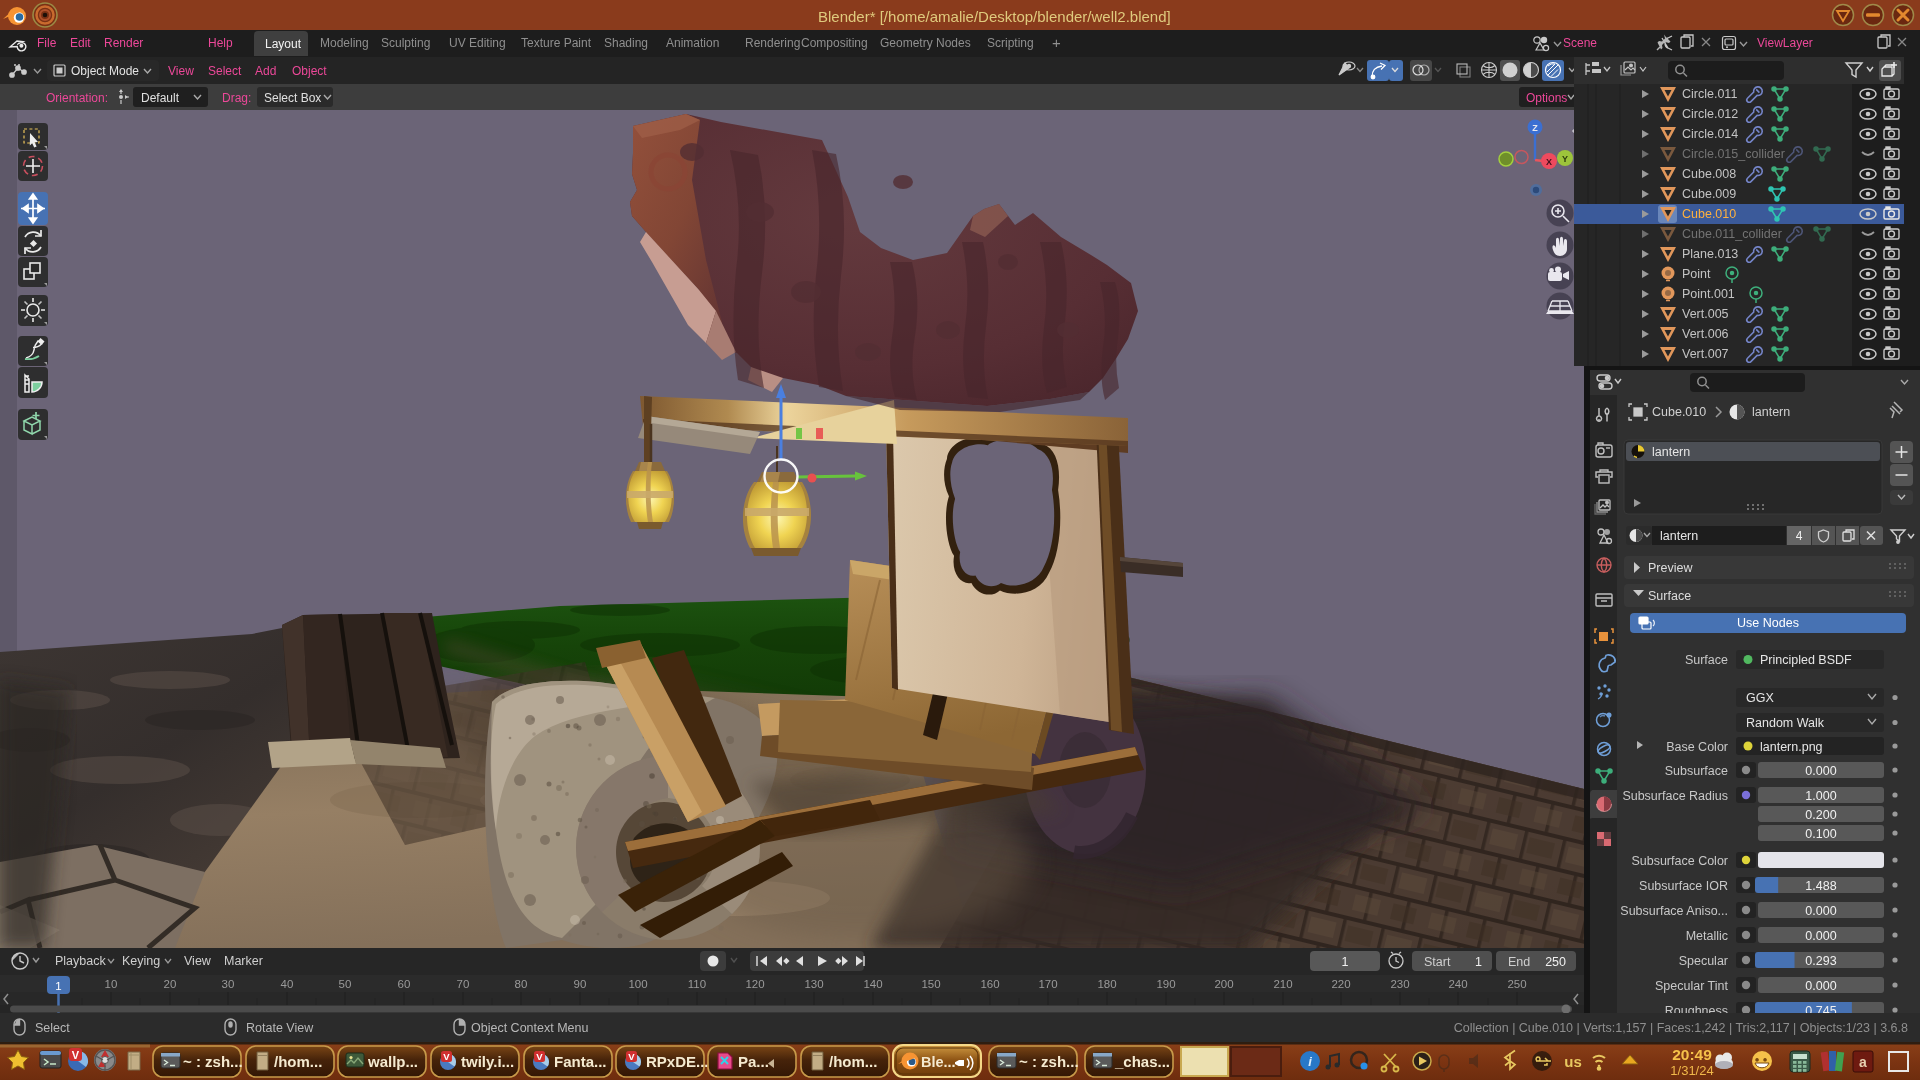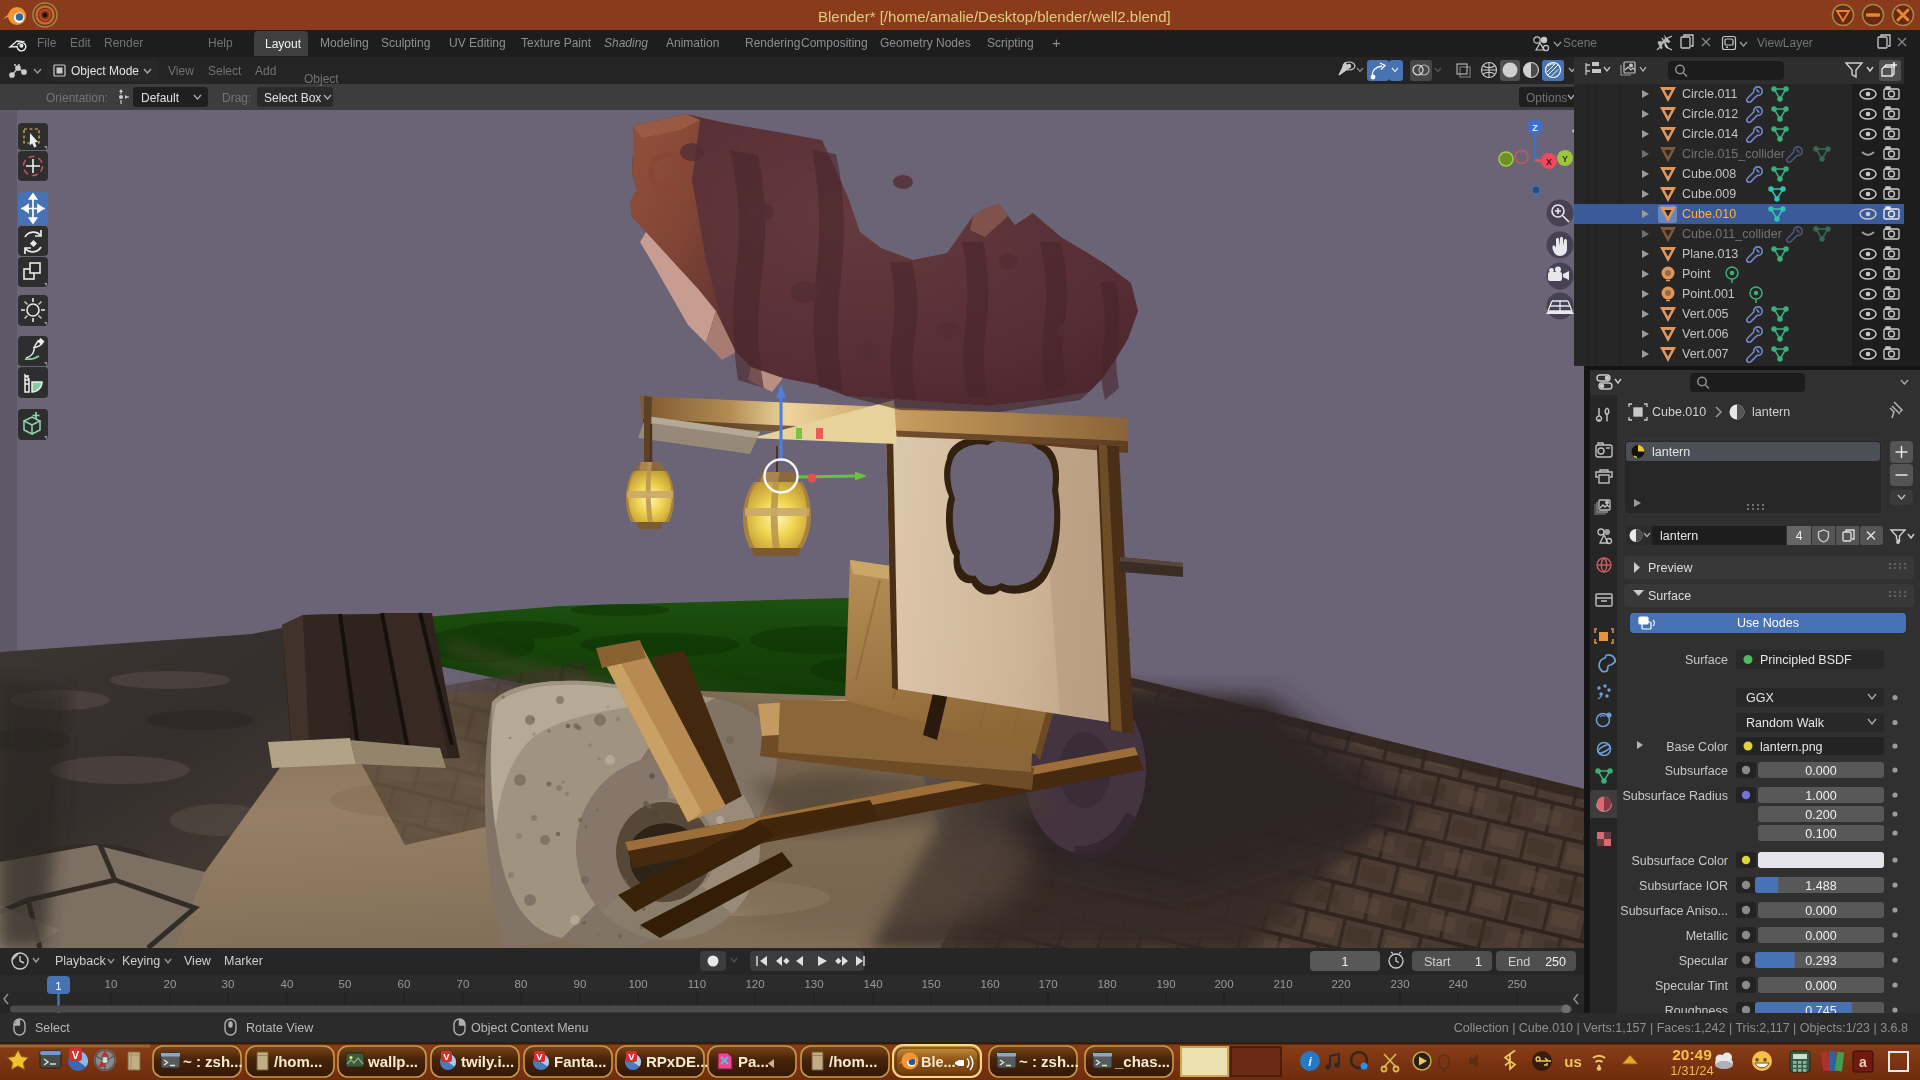--- a/index.html
+++ b/index.html
@@ -1,18 +1,18 @@
 <!DOCTYPE html>
 <html><head><meta charset="utf-8">
 <style>
 *{margin:0;padding:0;box-sizing:border-box;font-family:"Liberation Sans",sans-serif;}
 html,body{width:1920px;height:1080px;overflow:hidden;background:#1d1d1d;}
 .abs{position:absolute;}
 #app{position:relative;width:1920px;height:1080px;}
-.txt{color:#737373;font-size:12px;line-height:1;}
+.txt{color:#ec4899;font-size:12px;line-height:1;}
 .dim{color:#8f8f8f;}
 .pill{background:#1f1f1f;border-radius:3px;color:#d4d4d4;font-size:12px;}
 </style></head>
 <body>
 <div id="app">
 
 <div class="abs" style="left:0;top:0;width:1920px;height:30px;background:#8a3b1c;"></div>
 <div class="abs" style="left:818px;top:8px;width:400px;height:16px;color:#dfca7d;font-size:15px;">Blender* [/home/amalie/Desktop/blender/well2.blend]</div>
 <svg class="abs" style="left:0;top:0;" width="1920" height="30">
  <g>
@@ -44,21 +44,21 @@
 <div class="abs txt" style="left:70px;top:37px;">Edit</div>
 <div class="abs txt" style="left:104px;top:37px;">Render</div>
 <div class="abs txt" style="left:153px;top:37px;margin-top:28px;">Window</div>
 <div class="abs txt" style="left:208px;top:37px;">Help</div>
 <div class="abs" style="left:254px;top:31px;width:54px;height:25px;background:#3f3f3f;border-radius:4px 4px 0 0;"></div>
 <div class="abs" style="left:265px;top:37px;color:#f2f2f2;font-size:12px;">Layout</div>
 <div class="abs txt dim" style="left:320px;top:37px;">Modeling</div>
 <div class="abs txt dim" style="left:381px;top:37px;">Sculpting</div>
 <div class="abs txt dim" style="left:449px;top:37px;">UV Editing</div>
 <div class="abs txt dim" style="left:521px;top:37px;">Texture Paint</div>
-<div class="abs txt dim" style="left:604px;top:37px;font-style:italic;">Shading</div>
+<div class="abs txt dim" style="left:604px;top:37px;">Shading</div>
 <div class="abs txt dim" style="left:666px;top:37px;">Animation</div>
 <div class="abs txt dim" style="left:745px;top:37px;">Rendering</div>
 <div class="abs txt dim" style="left:801px;top:37px;">Compositing</div>
 <div class="abs txt dim" style="left:880px;top:37px;">Geometry Nodes</div>
 <div class="abs txt dim" style="left:987px;top:37px;">Scripting</div>
 <div class="abs txt dim" style="left:1052px;top:35px;font-size:15px;">+</div>
 <svg class="abs" style="left:1526px;top:30px" width="394" height="27">
  <g stroke="#c8c8c8" stroke-width="1.2" fill="none">
   <circle cx="11" cy="10" r="3.2"></circle>
         <circle cx="18" cy="10" r="3.2" fill="#c8c8c8" stroke="none"></circle>
@@ -109,21 +109,21 @@
       <rect x="2" y="2" width="11" height="11" rx="1" fill="none" stroke="#ccc" stroke-width="1.2"></rect>
       <rect x="4.5" y="4.5" width="6" height="6" fill="#ccc"></rect>
     </svg>
 <div class="abs txt" style="left:71px;top:65px;color:#e3e3e3;">Object Mode</div>
 <svg class="abs" style="left:142px;top:67px" width="12" height="10">
       <path d="M2 2 l3.5 4 3.5-4" stroke="#aaa" stroke-width="1.4" fill="none"></path>
     </svg>
 <div class="abs txt" style="left:168px;top:65px;">View</div>
 <div class="abs txt" style="left:208px;top:65px;">Select</div>
 <div class="abs txt" style="left:255px;top:65px;">Add</div>
-<div class="abs txt" style="left:304px;top:65px;margin-top:8px;">Object</div>
+<div class="abs txt" style="left:292px;top:65px;">Object</div>
 <svg class="abs" style="left:1632px;top:60px" width="0" height="0"></svg>
 <svg class="abs" style="left:1337px;top:59px" width="247px" height="23">
 
  <g stroke="#ccc" stroke-width="1.2" fill="none">
   <path d="M2 16 L8 4 L12 9 Z" fill="#ccc"></path>
         <ellipse cx="12" cy="7" rx="6" ry="4"></ellipse>
         <circle cx="12" cy="7" r="1.6" fill="#ccc"></circle>
  </g>
  <path d="M20 9 l3 3.5 3-3.5" stroke="#888" stroke-width="1.3" fill="none"></path>
 

